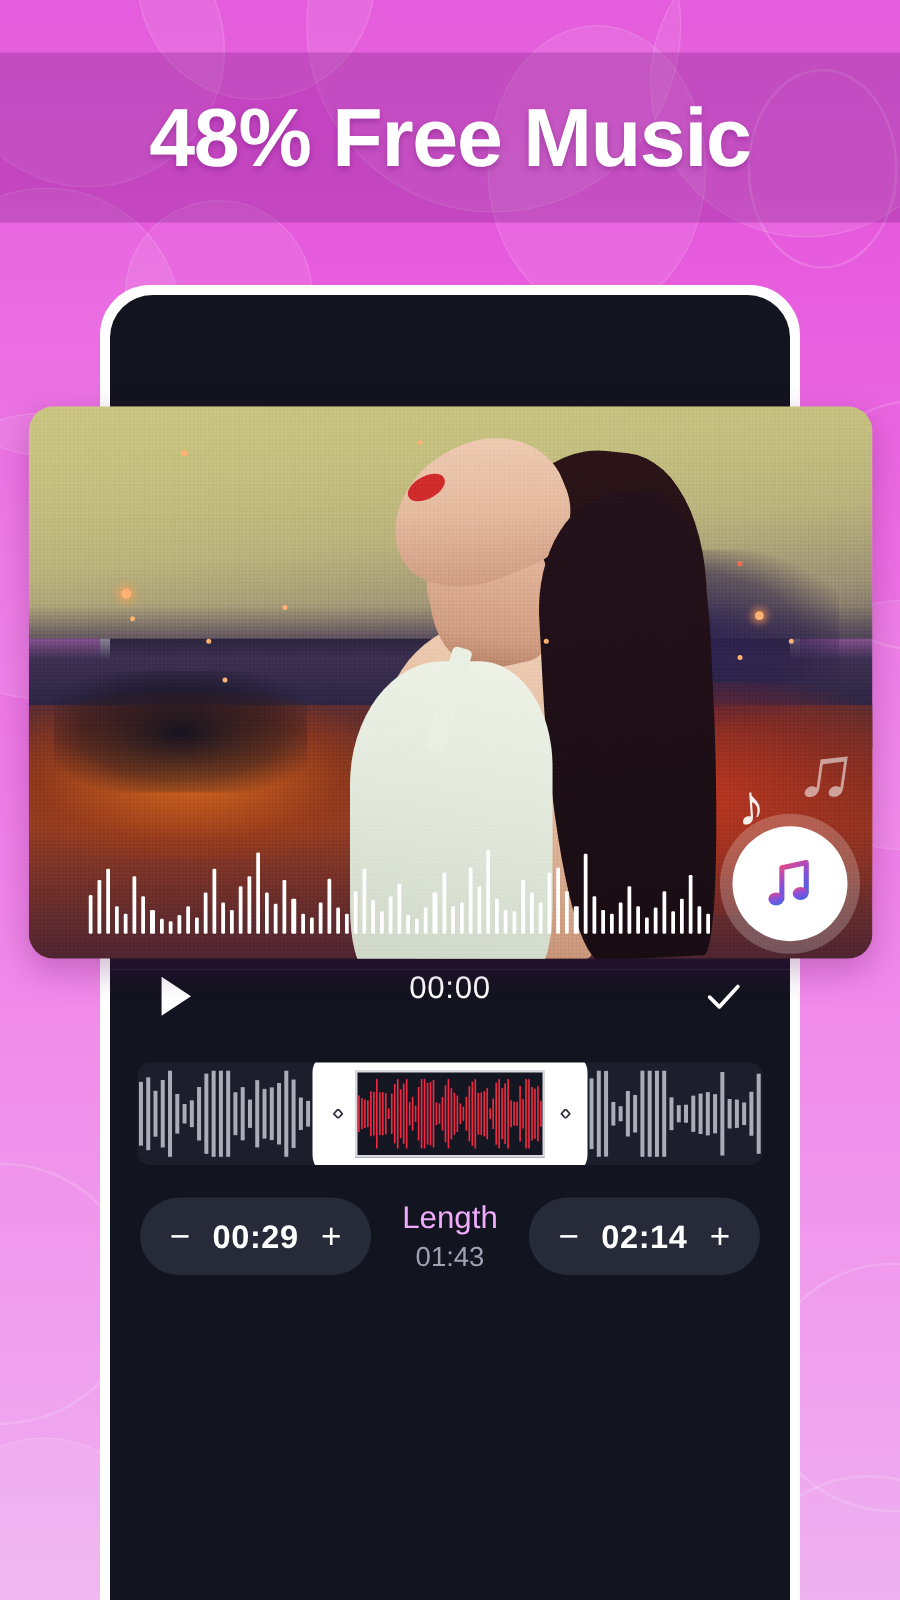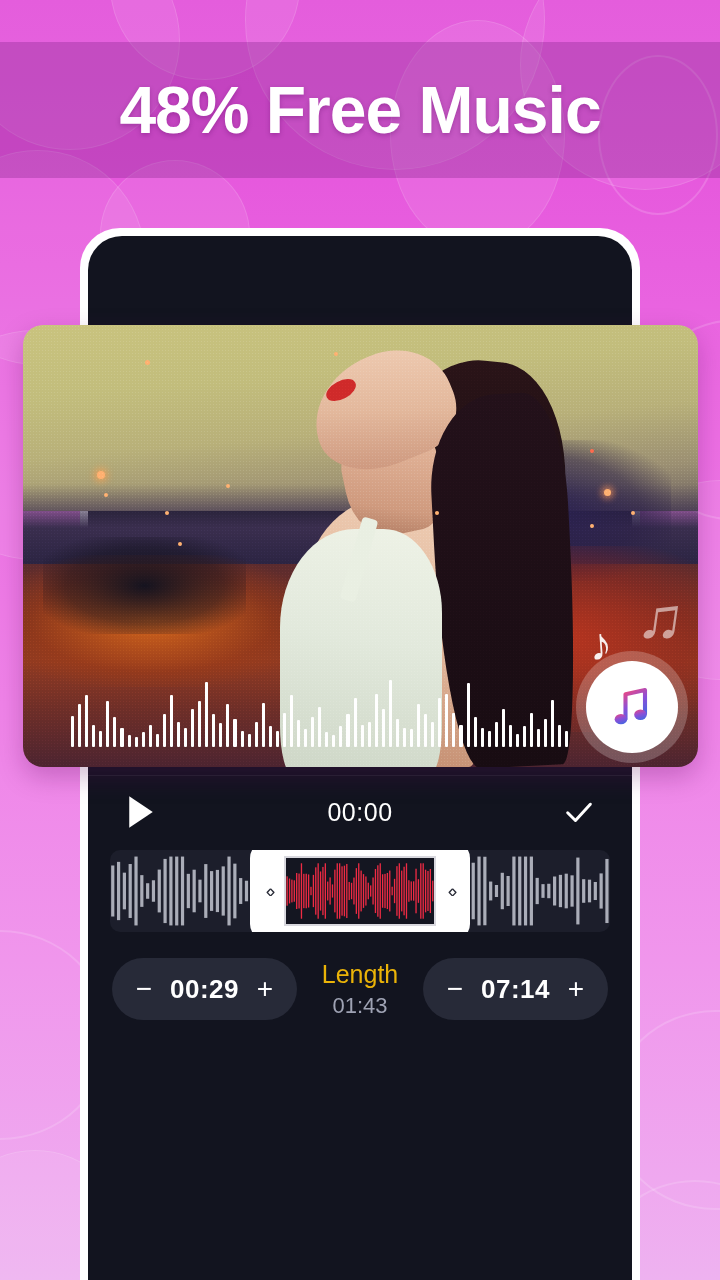--- a/index.html
+++ b/index.html
@@ -73,21 +73,21 @@
     background:#f73b5c; display:flex; align-items:center; justify-content:center;
     margin-left:24px;
   }
 
   
   #divider { height:1px; background:rgba(255,255,255,0.07); margin-top:17px; }
 
   
   #player { padding:0 22px; background:#12141f; }
   #transport {
-    height:72px; display:flex; align-items:center; justify-content:space-between;
+    height:72px; display:flex; justify-content:space-between;
     padding:0 10px;
   }
   #play-btn { width:42px; height:42px; display:flex; align-items:center; justify-content:center; }
   #cur-time { color:#fff; font-size:25px; font-weight:500; letter-spacing:.5px; }
   #done-btn { width:42px; height:42px; display:flex; align-items:center; justify-content:center; }
 
   
   #trimmer {
     position:relative; height:82px; background:#1c1e2b; border-radius:10px;
     overflow:hidden; margin-top:2px;
@@ -116,21 +116,21 @@
     margin-top:26px; padding:0 2px;
   }
   .stepper {
     width:185px; height:62px; border-radius:31px; background:#272a38;
     display:flex; align-items:center; justify-content:space-between;
     padding:0 22px;
   }
   .stepper .sym { color:#ffffff; font-size:28px; line-height:1; width:20px; text-align:center; }
   .stepper .val { color:#ffffff; font-size:26px; font-weight:600; letter-spacing:.5px; }
   #length-box { text-align:center; }
-  #length-label { color:#eab308; font-size:25px; font-weight:500; }
+  #length-label { color:#f0abfc; font-size:25px; font-weight:500; }
   #length-val { color:#9ea2b3; font-size:22px; margin-top:4px; }
 
   
   #photo-card {
     position:absolute; left:23px; top:325px; width:675px; height:442px;
     border-radius:20px; overflow:hidden;
     box-shadow:0 10px 26px rgba(90,10,90,0.28);
   }
   #photo-bg { position:absolute; inset:0; }
   .ph-sky   { position:absolute; left:0; right:0; top:0; height:42%;
@@ -536,21 +536,21 @@
           <span class="sym">+</span>
         </div>
 
         <div id="length-box">
           <div id="length-label">Length</div>
           <div id="length-val">01:43</div>
         </div>
 
         <div class="stepper">
           <span class="sym">−</span>
-          <span class="val">07:14</span>
+          <span class="val">02:14</span>
           <span class="sym">+</span>
         </div>
       </div>
 
     </div>
   </div>
 </div>
 
 <div id="photo-card">
   <div id="photo-bg">

